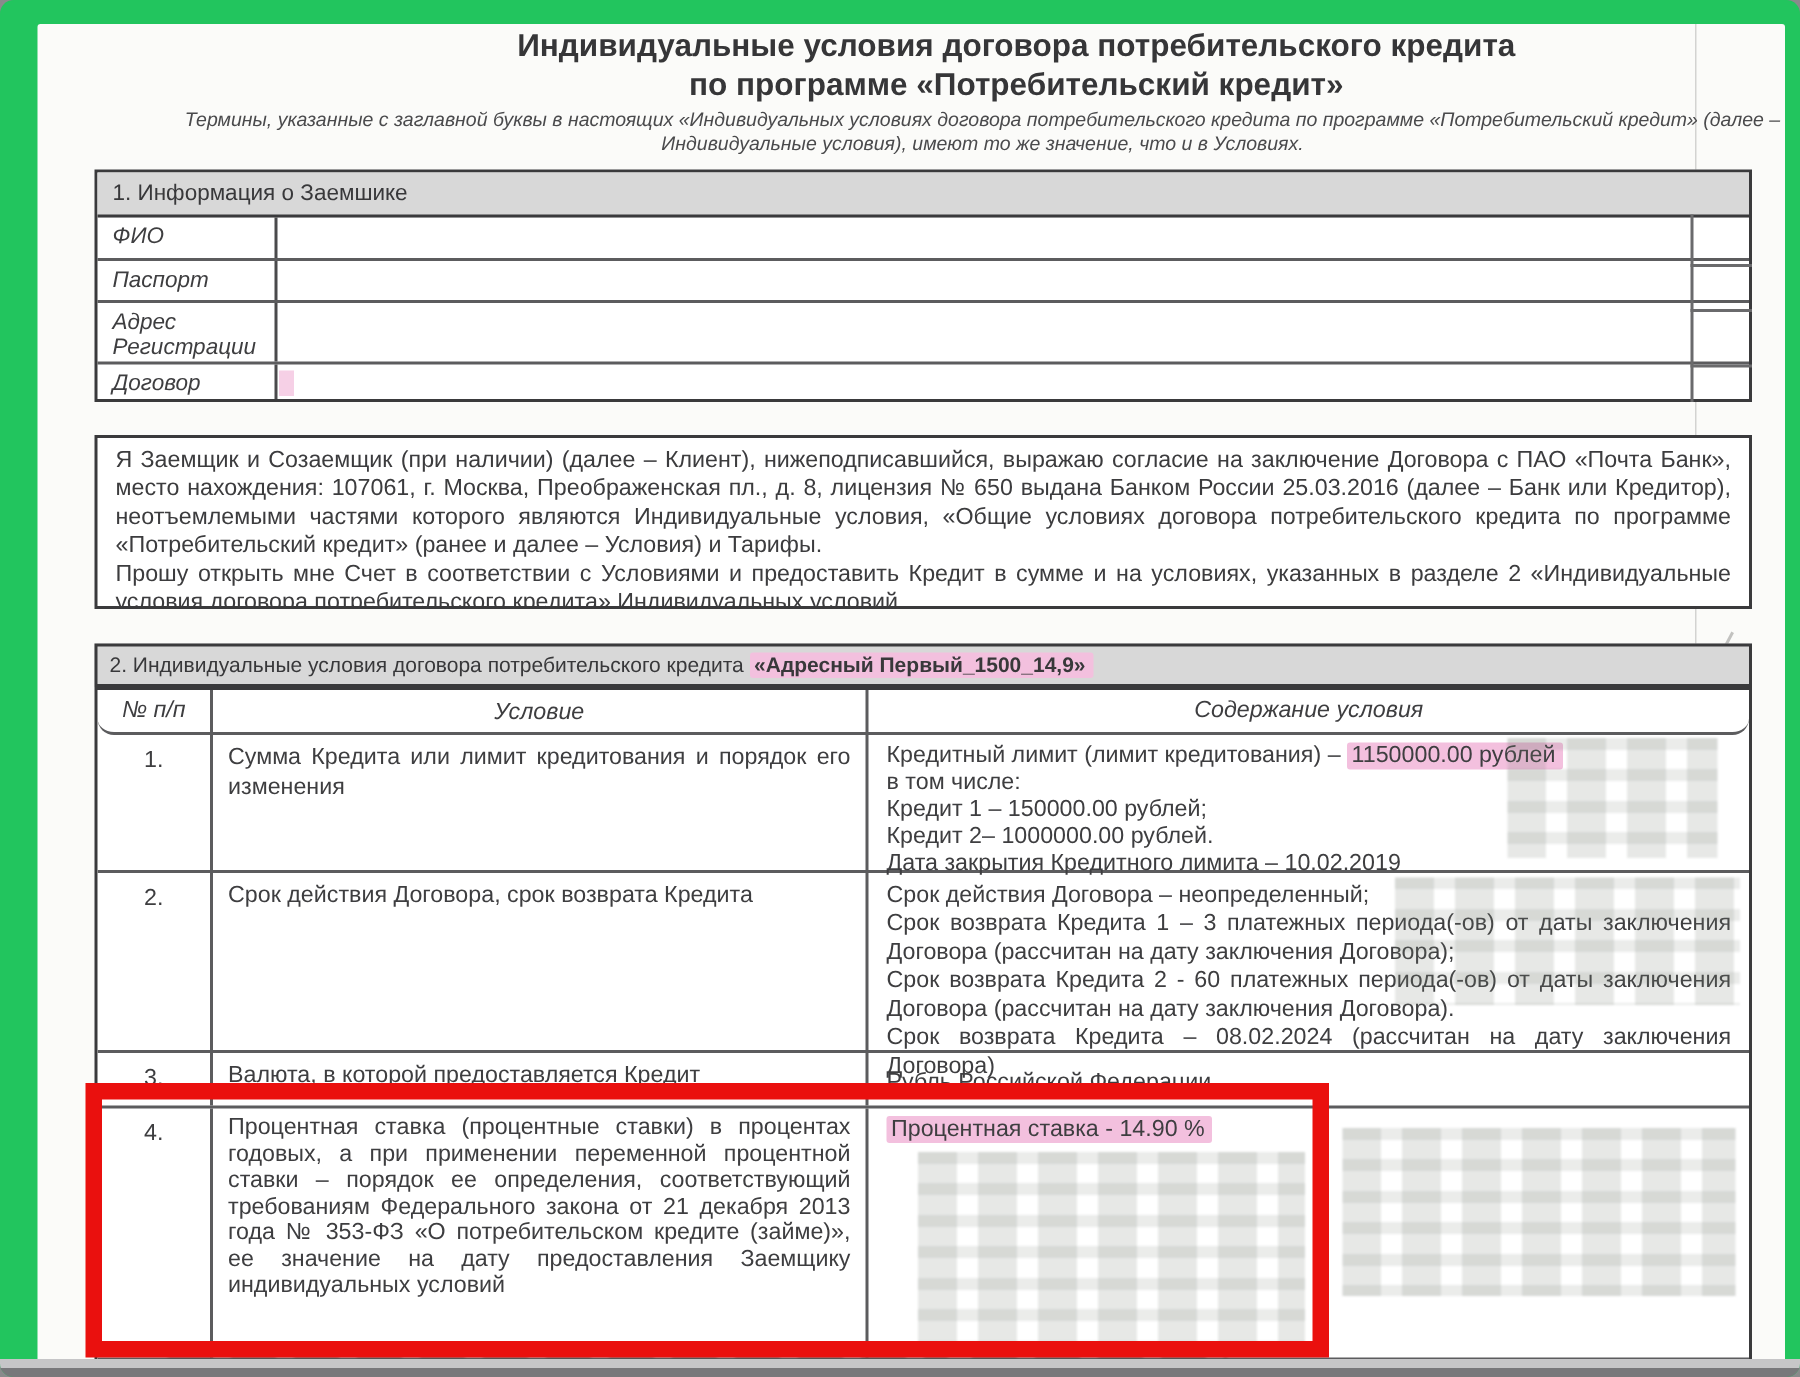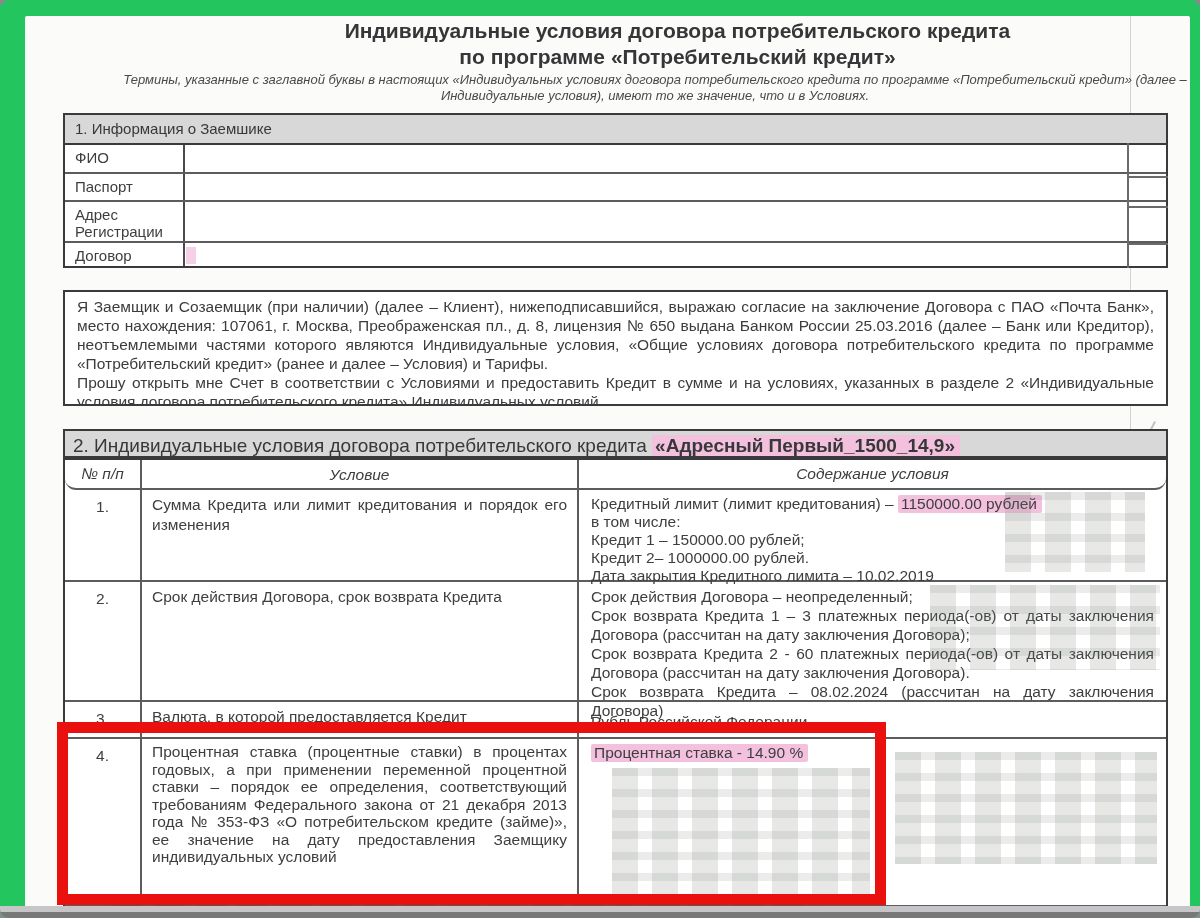--- a/index.html
+++ b/index.html
@@ -24,40 +24,40 @@
   }
   
   .s1{
     left:63px;top:113px;width:1105px;height:155px;
     border:2px solid #3a3a3c;background:#ffffff;box-sizing:border-box;
   }
   .s1-head{
     height:30px;background:#d8d8d8;border-bottom:2px solid #3a3a3c;
     box-sizing:border-box;padding:5px 10px 0 10px;font-size:15px;color:#38383a;
   }
-  .s1-row{display:flex;box-sizing:border-box;border-bottom:2px solid #5c5c5e;}
+  .s1-row{display:flex;box-sizing:border-box;border-bottom:2px solid #5c5c5e;font-style:italic;}
   .s1-row.last{border-bottom:none;}
   .s1-label{
     width:120px;box-sizing:border-box;border-right:2px solid #4a4a4c;
     padding:4px 10px;font-size:15px;line-height:17px;color:#3e3e40;
   }
   .s1-value{flex:1;padding:4px 10px;font-size:15px;}
   .s1-minicol-v{left:1127px;top:143px;width:2px;height:125px;background:#6a6a6c;}
   .s1-miniline{left:1127px;width:41px;height:2px;background:#6a6a6c;}
   .pink-sliver{left:186px;top:247px;width:10px;height:17px;background:#f3c0de;opacity:.75;}
   
   .consent{
     left:63px;top:290px;width:1105px;height:116px;box-sizing:border-box;
     border:2px solid #3a3a3c;background:#fff;padding:5px 12px;
     font-size:15.5px;line-height:19px;text-align:justify;overflow:hidden;color:#3c3c3e;
   }
   
   .s2bar{
     left:63px;top:429px;width:1105px;height:29px;box-sizing:border-box;
-    background:#d8d8d8;border:2px solid #3a3a3c;padding:4px 8px 0 8px;font-size:19px;color:#38383a;
+    background:#d8d8d8;border:2px solid #3a3a3c;padding:4px 8px 0 8px;font-size:14px;color:#38383a;
     white-space:nowrap;overflow:hidden;
   }
   .s2{
     left:63px;top:458px;width:1105px;height:452px;box-sizing:border-box;
     border:2px solid #3a3a3c;background:#fff;overflow:hidden;
   }
   .s2row{display:flex;box-sizing:border-box;border-bottom:2px solid #5c5c5e;}
   .c-num{
     width:77px;box-sizing:border-box;border-right:2px solid #5c5c5e;
     text-align:center;padding-top:8px;font-size:15.5px;flex-shrink:0;

